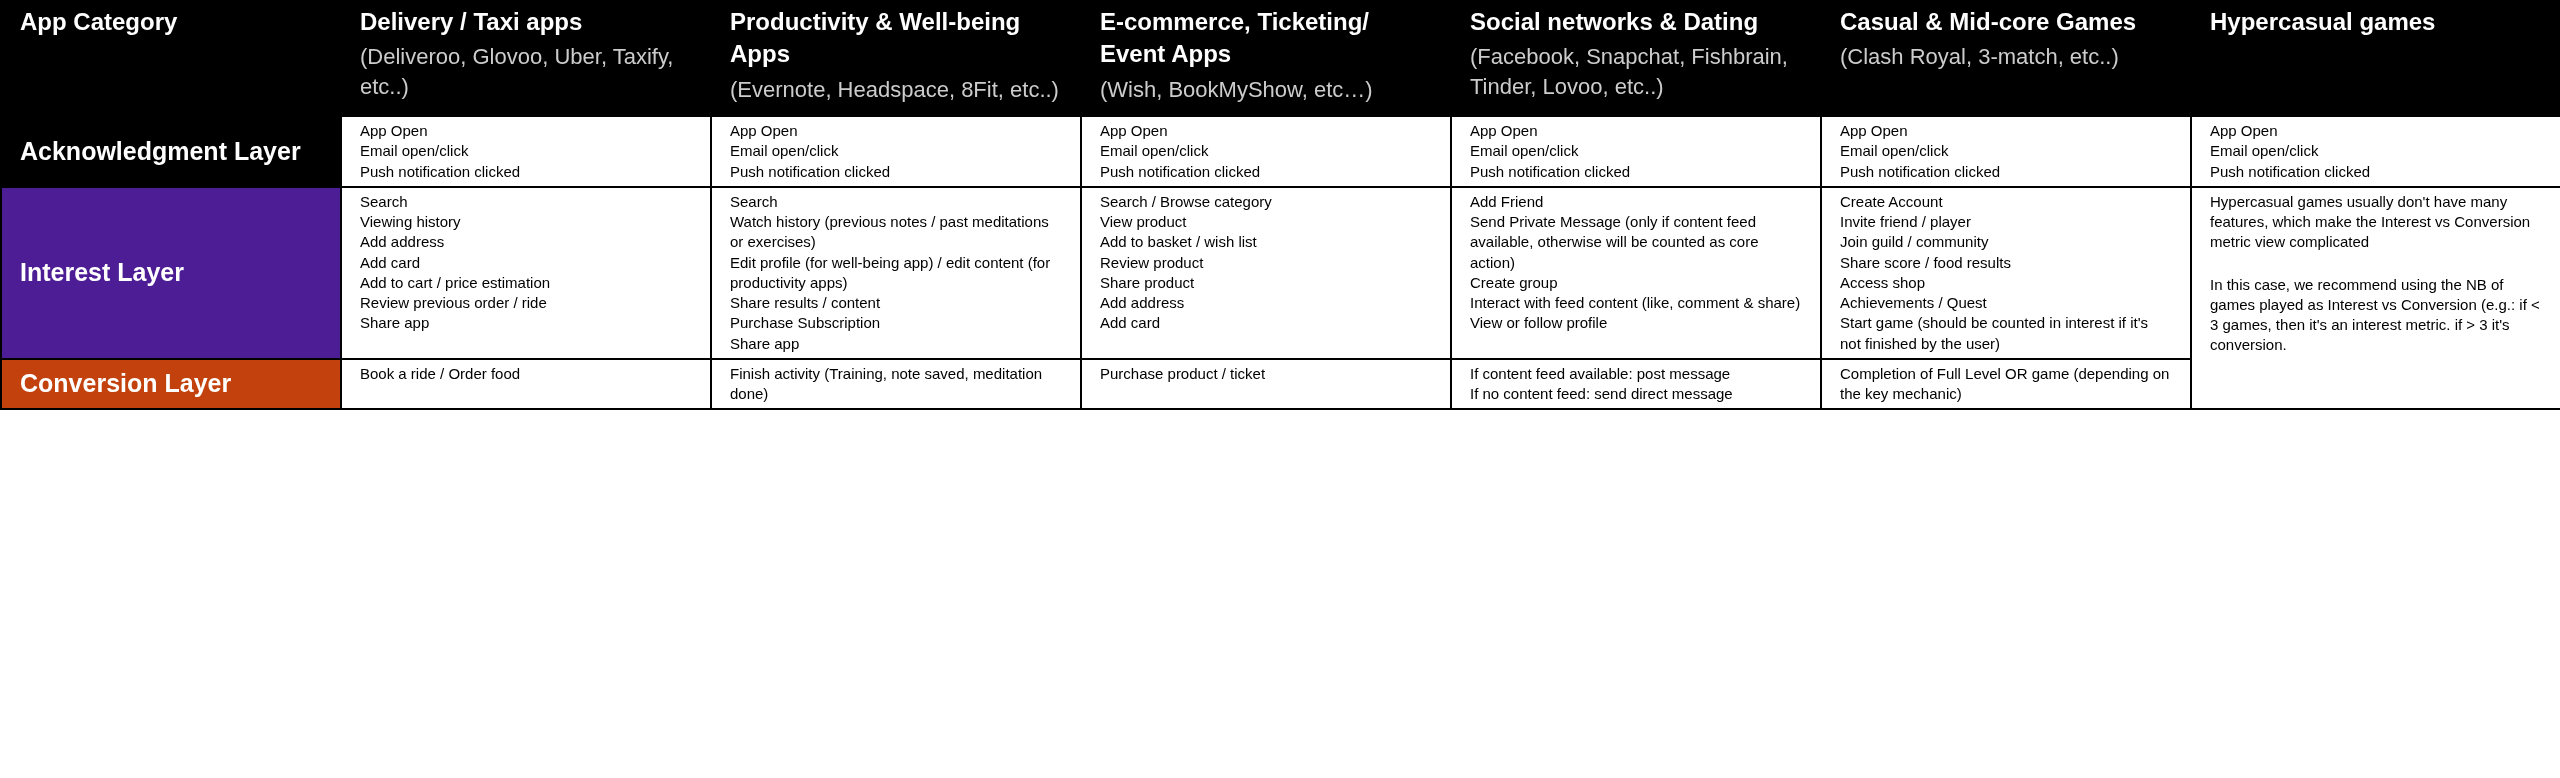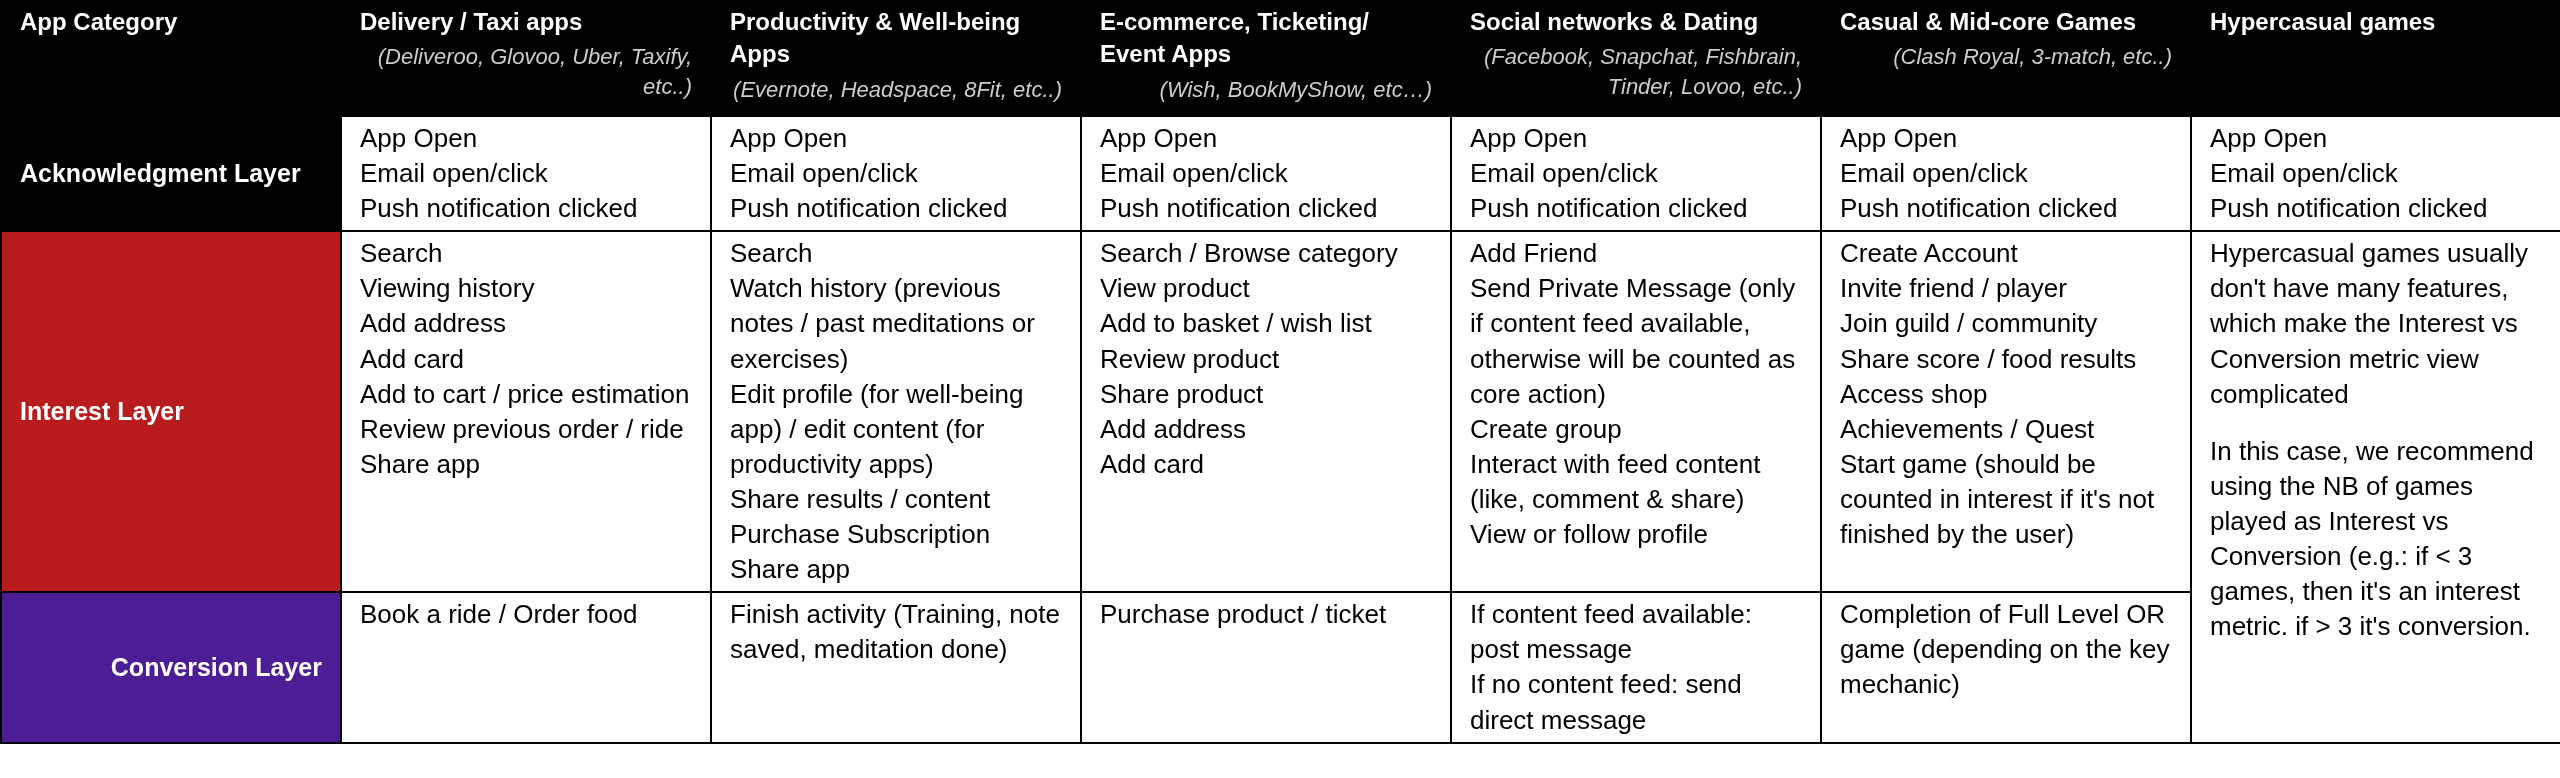--- a/index.html
+++ b/index.html
@@ -31,39 +31,37 @@
     vertical-align: top;
     height: 105px;
     border-color: #000;
   }
   .col-header-title {
     display: block;
     margin-bottom: 4px;
   }
   .col-header-sub {
     display: block;
-    font-style: italic;
     font-weight: 400;
     color: #ccc;
     font-size: 22px;
-    text-align: right;
   }
   
   .rowlabel {
     color: #fff;
     font-weight: 700;
     vertical-align: middle;
     font-size: 25px;
   }
   .rowlabel.ack { background: #000000; }
-  .rowlabel.interest { background: #b91c1c; }
-  .rowlabel.conv { background: #4c1d95; text-align: right; }
+  .rowlabel.interest { background: #4c1d95; }
+  .rowlabel.conv { background: #c2410c; }
   
   .body-cell {
-    font-size: 26px;
+    font-size: 15px;
   }
   .line { display: block; }
   .para { margin: 0 0 22px 0; }
   .para:last-child { margin-bottom: 8px; }
   
   col.c0 { width: 340px; }
   col.cx { width: 370px; }
 </style>
 </head>
 <body>

